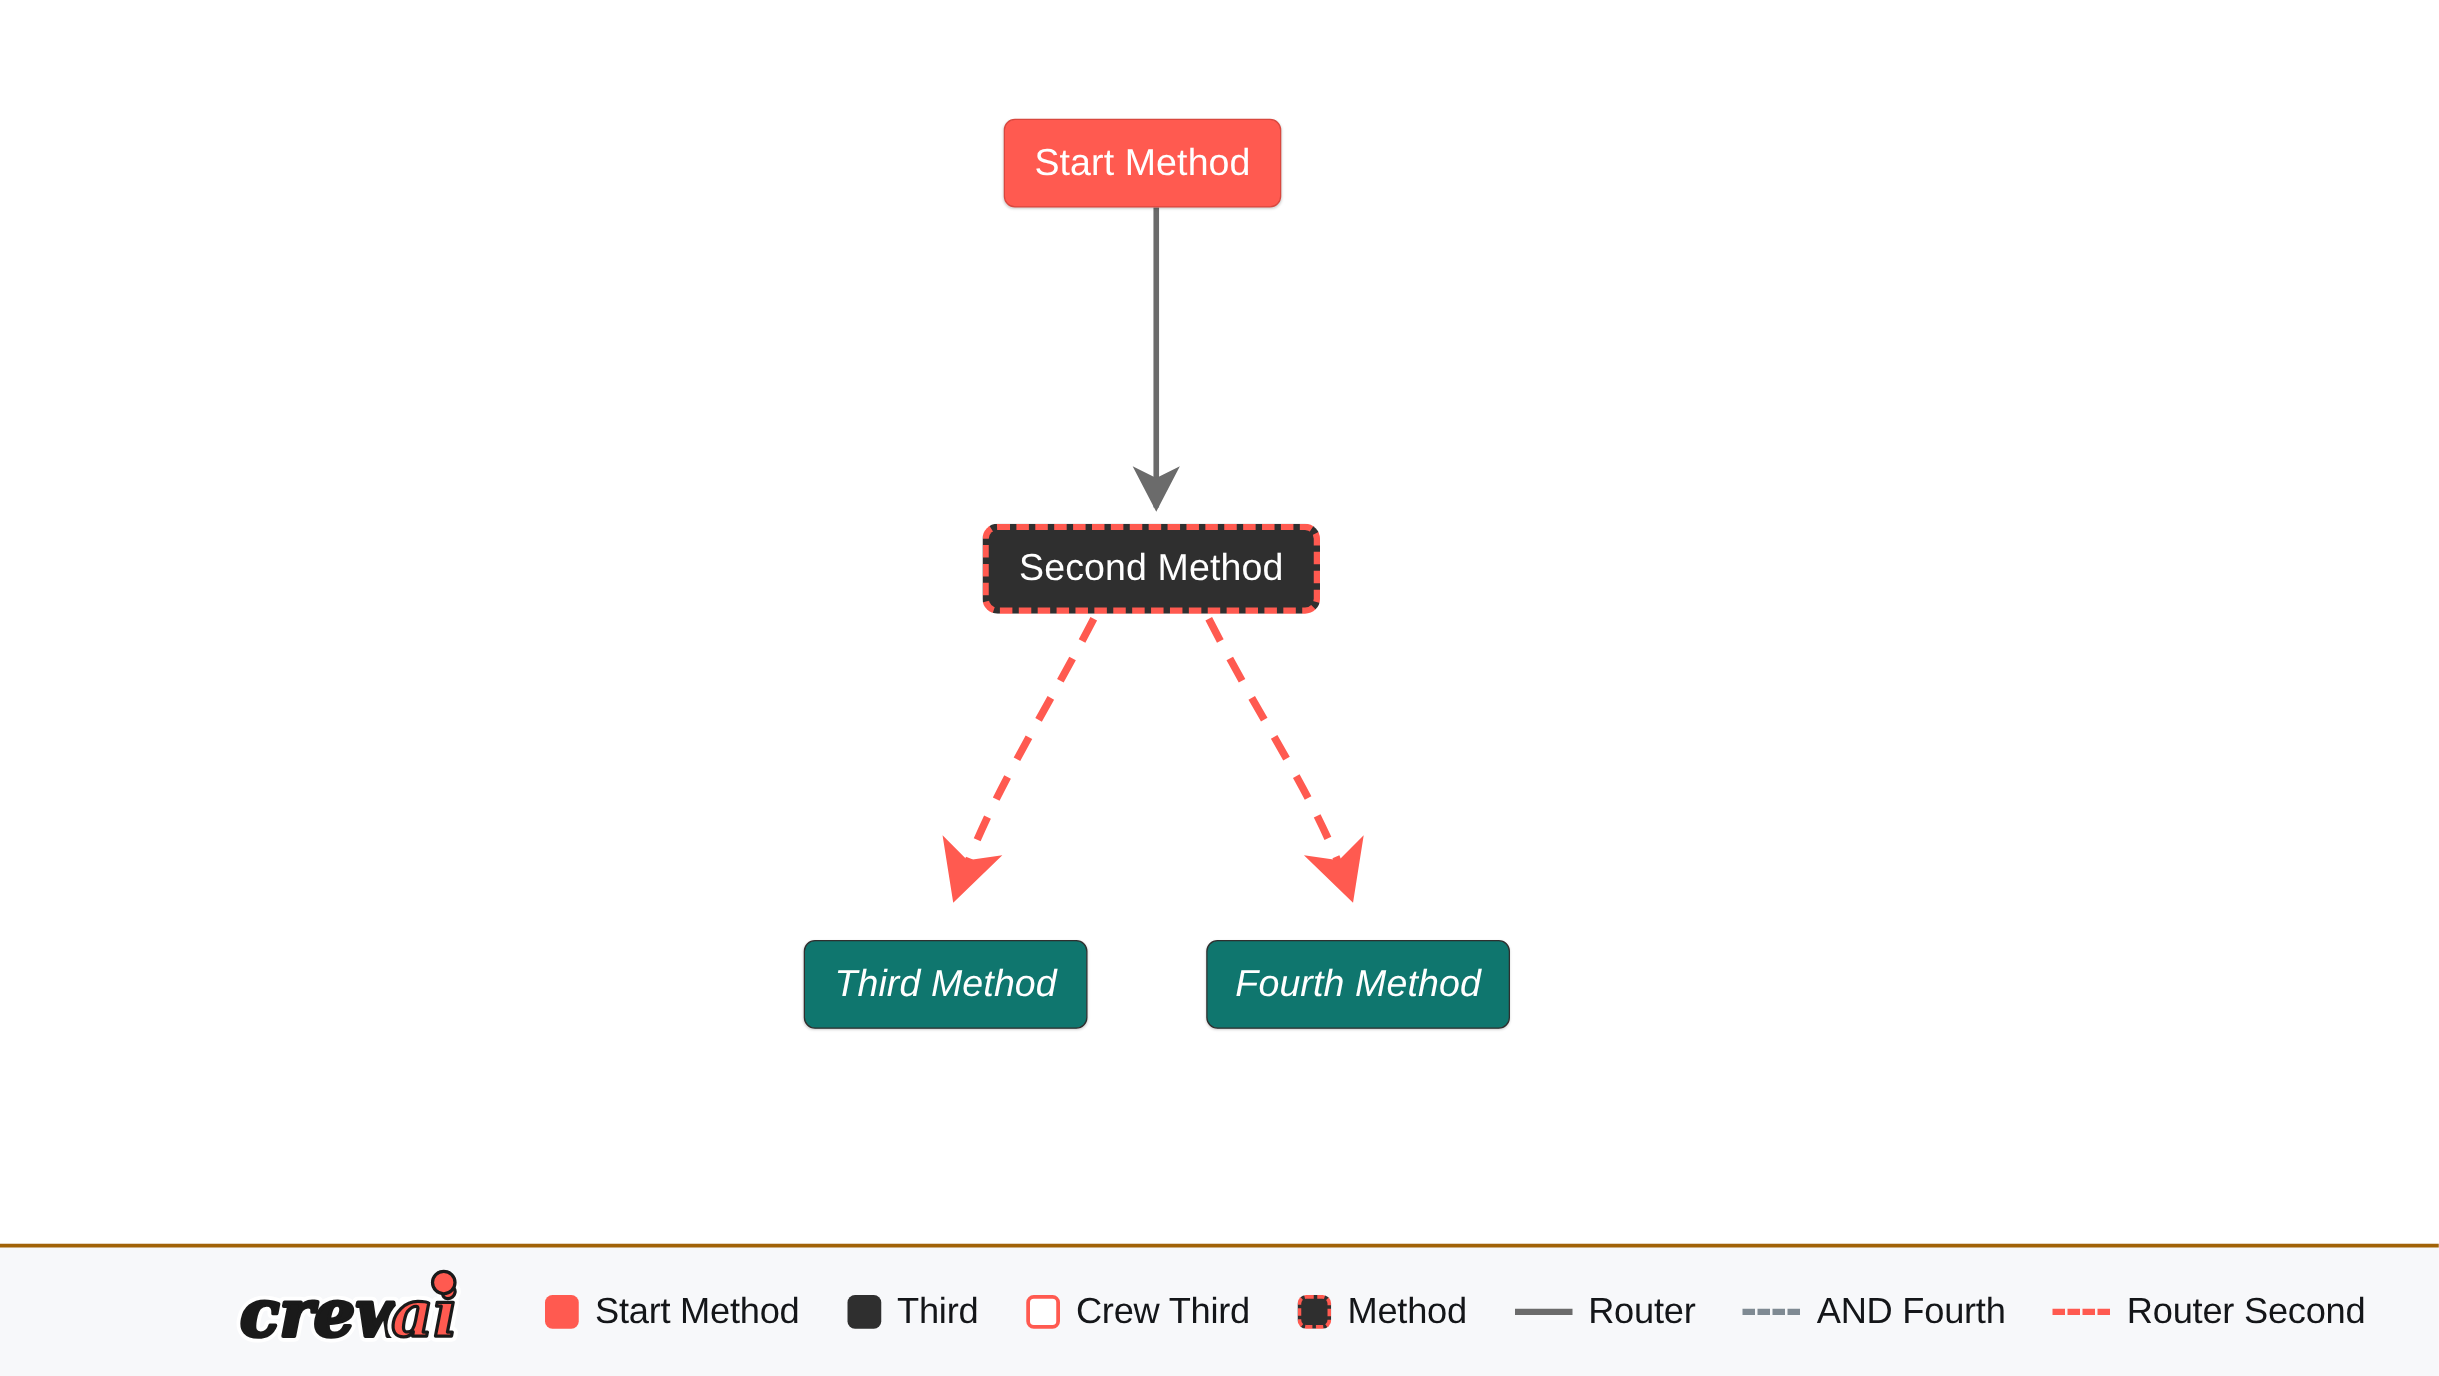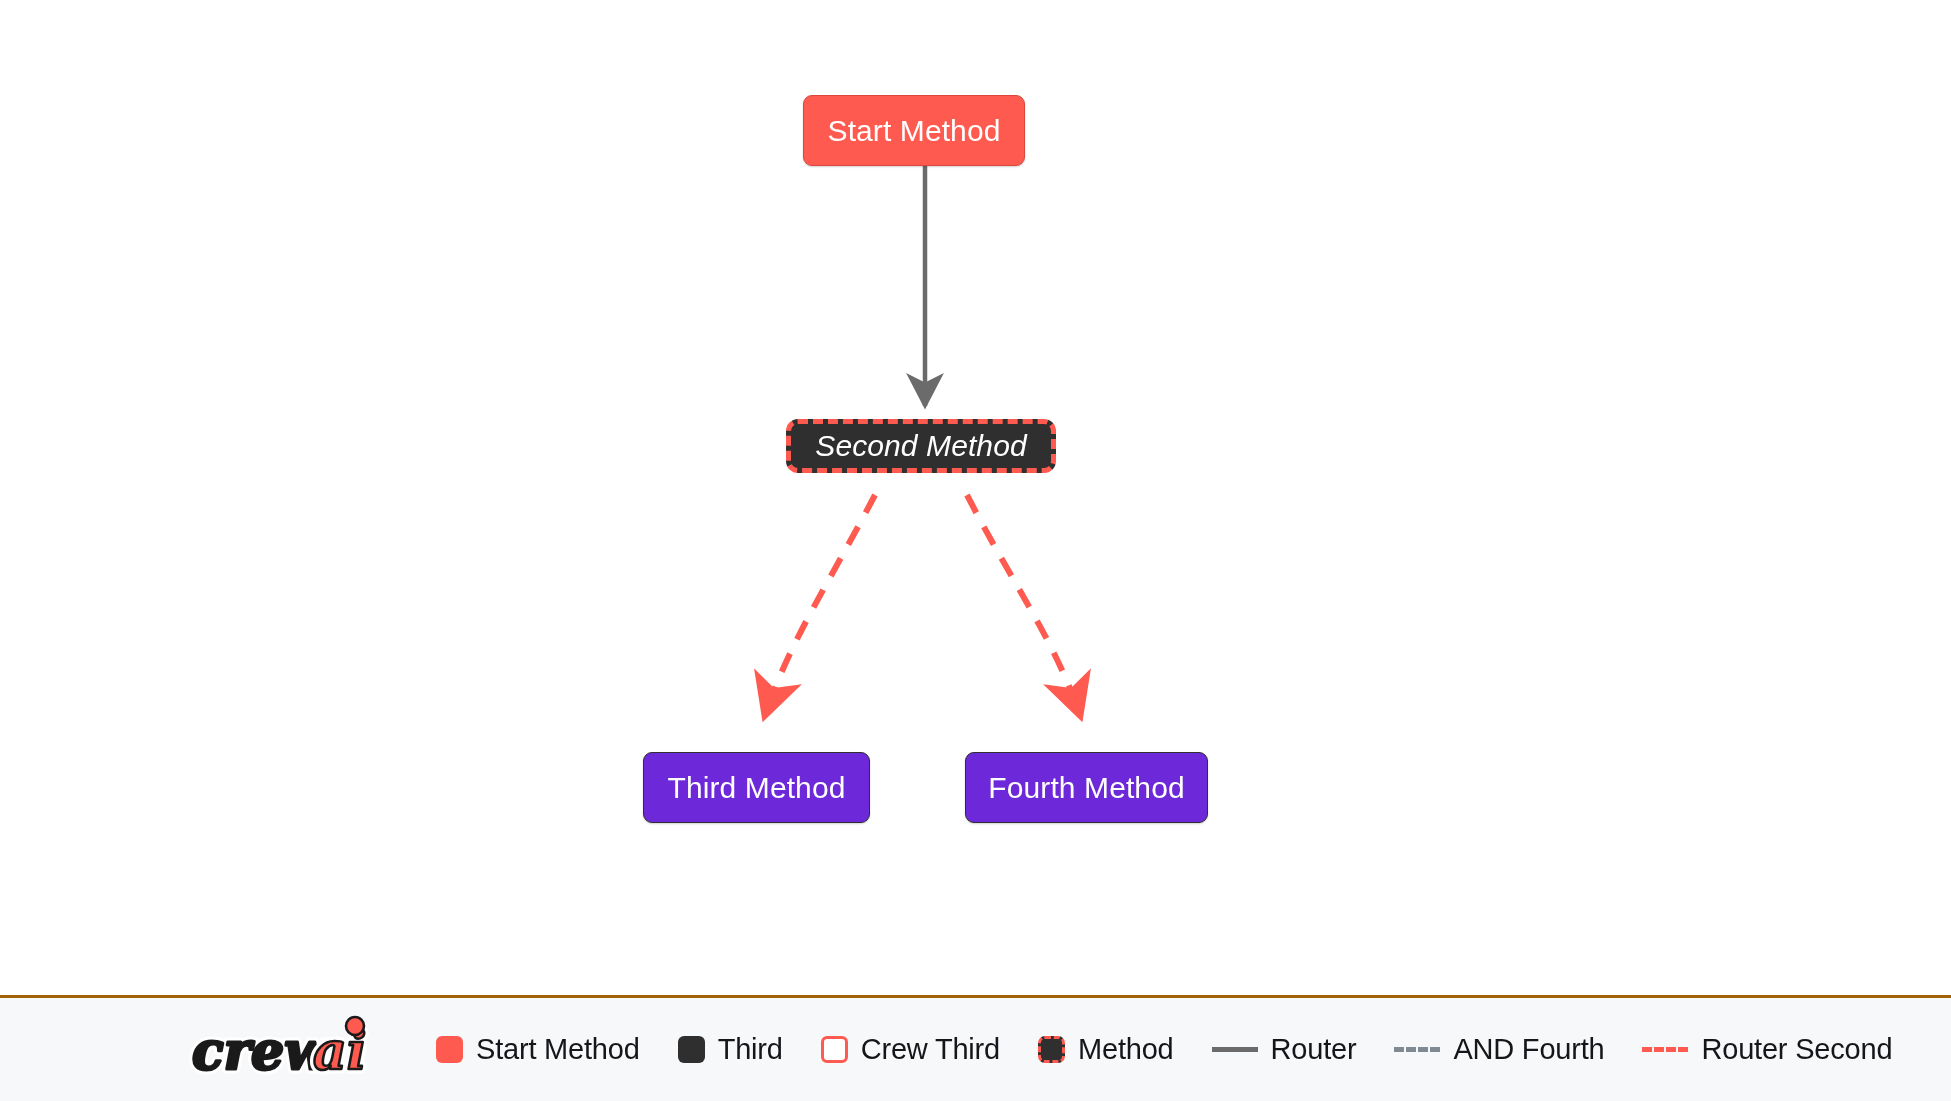--- a/index.html
+++ b/index.html
@@ -51,23 +51,24 @@
     z-index: 3;
   }
 
   .node-start {
     background: #ff5a50;
     border: 1px solid #d9473e;
     box-shadow: 0 1px 2px rgba(0,0,0,0.18);
   }
 
   .node-method {
-    background: #6d28d9;
+    background: #0f766e;
     border: 1px solid #2f2f2f;
     box-shadow: 0 1px 2px rgba(0,0,0,0.18);
+    font-style: italic;
   }
 
   .node-router {
     background: #2f2f2f;
     border: 5px dashed #ff5a50;
     border-radius: 12px;
   }
 
   
   #legend-bar {
@@ -162,21 +163,21 @@
 
     <g>
       <path d="M 967 495 C 1013 585 1055 640 1081 718" stroke="#ff5a50" stroke-width="6" fill="none" stroke-dasharray="20 16" stroke-linecap="butt" marker-end="url(#arrow-coral)"></path>
     </g>
   </svg>
 
   <div class="node node-start" style="left:803px; top:95px; width:222px; height:71px;">
     <span>Start Method</span>
   </div>
 
-  <div class="node node-router" style="left:786px; top:419px; width:270px; height:54px;font-style:italic;">
+  <div class="node node-router" style="left:786px; top:419px; width:270px; height:72px;">
     <span>Second Method</span>
   </div>
 
   <div class="node node-method" style="left:643px; top:752px; width:227px; height:71px;">
     <span>Third Method</span>
   </div>
 
   <div class="node node-method" style="left:965px; top:752px; width:243px; height:71px;justify-content:center;">
     <span>Fourth Method</span>
   </div>

